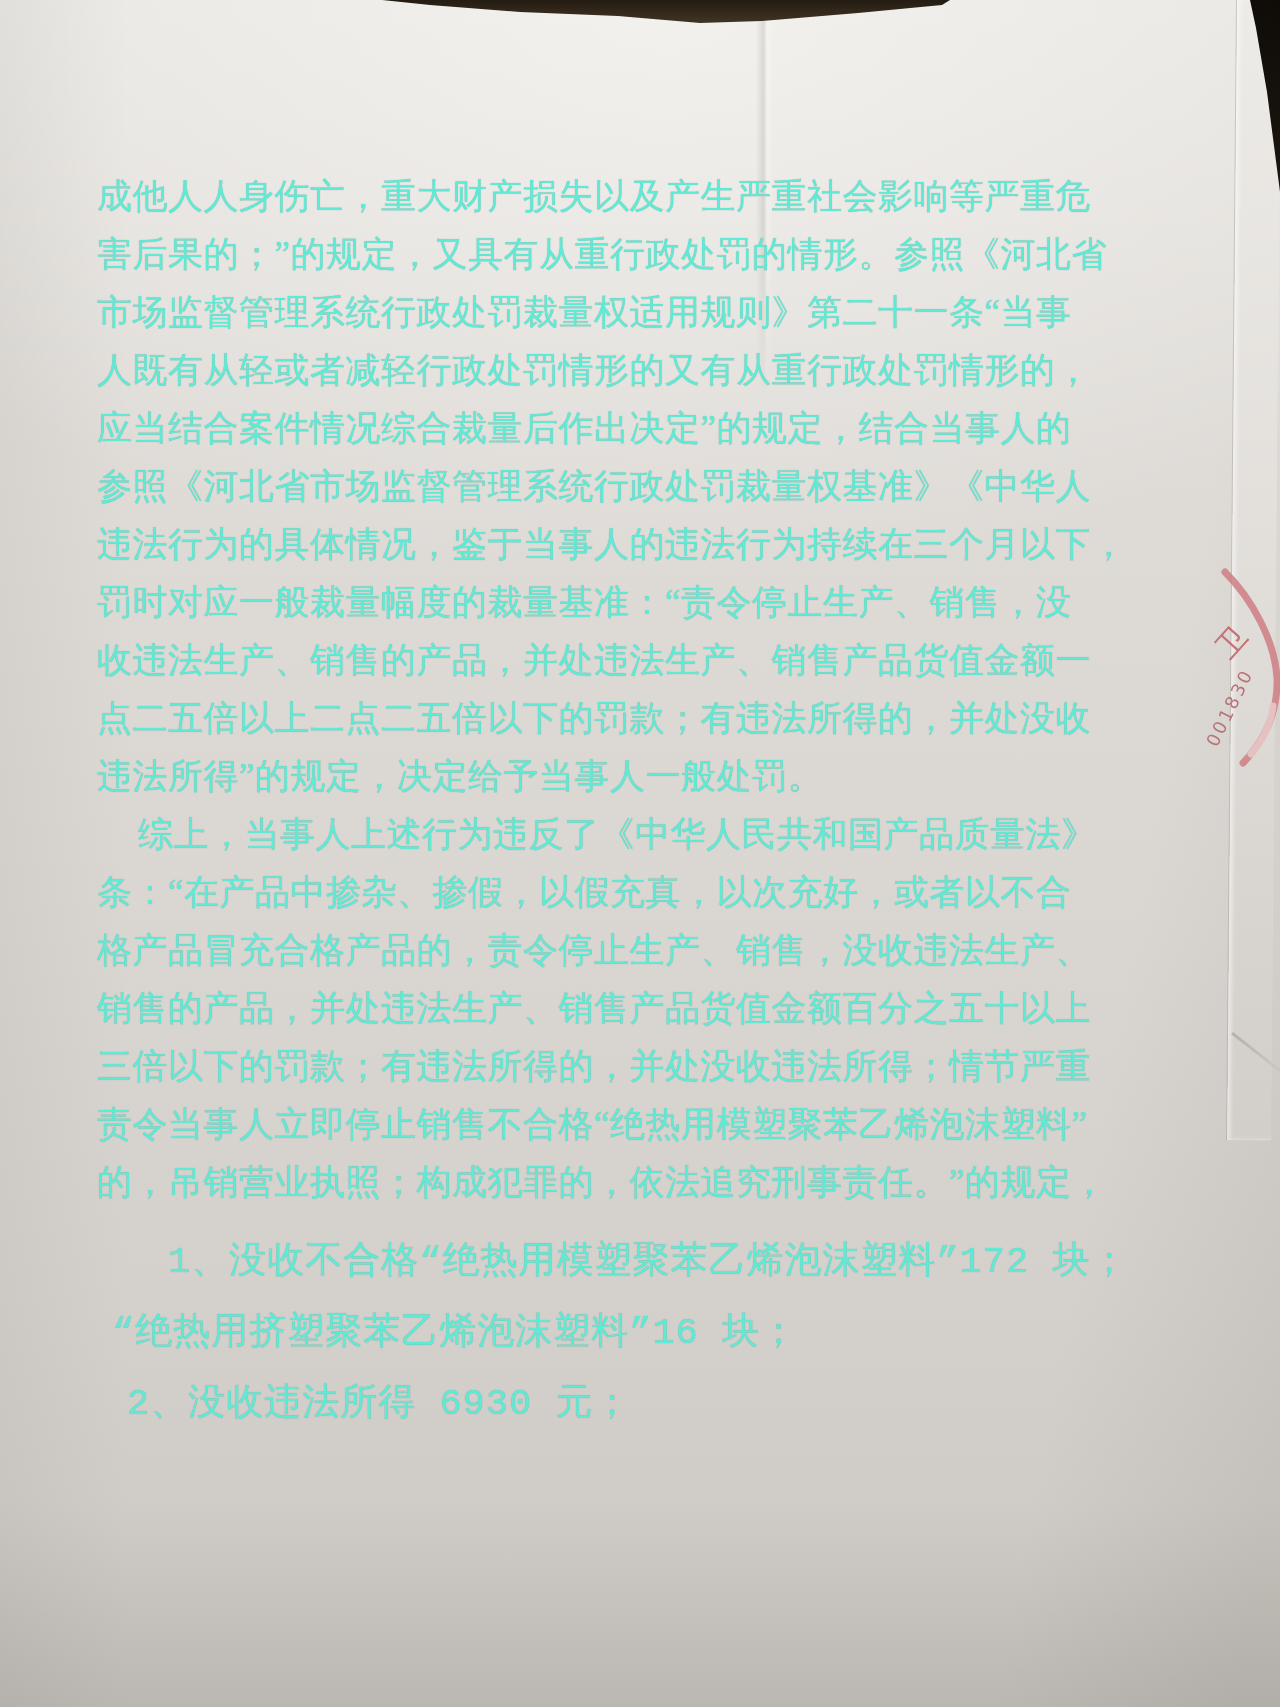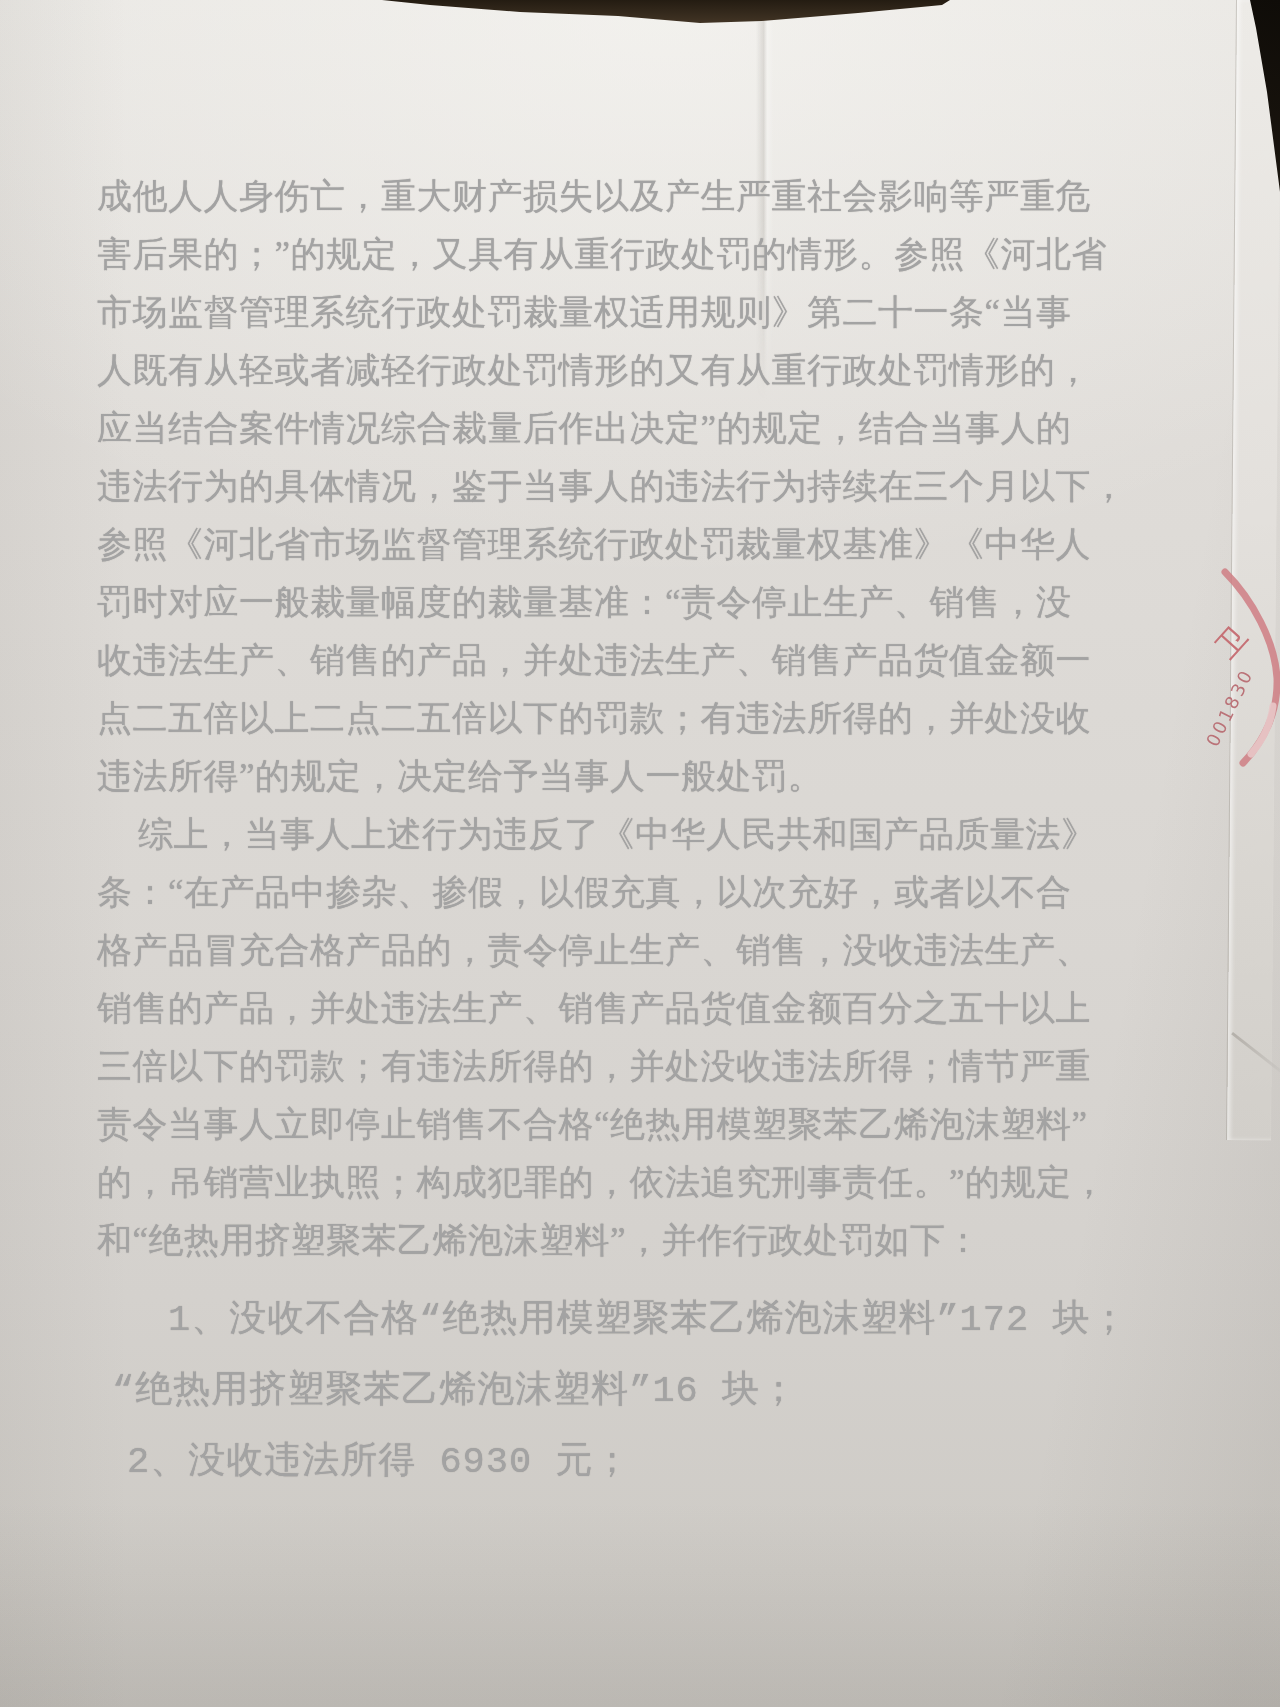--- a/index.html
+++ b/index.html
@@ -54,21 +54,21 @@
   }
   .bg-top-corner{
     position:absolute;left:0;top:0;width:1280px;height:200px;
     background:linear-gradient(200deg,#0f0c08,#2b2318 70%);
     clip-path:polygon(1250px 0,1280px 0,1280px 192px,1267px 92px,1256px 28px);
   }
 
   
   .doc-text{
     position:absolute;left:97px;top:168px;width:1040px;
-    font-size:35px;line-height:58px;color:#a3a3a3;
+    font-size:35px;line-height:58px;color:#5eead4;
     text-shadow:0 0 1px rgba(63,60,57,.38);
   }
   .ln{white-space:nowrap;letter-spacing:.5px;}
   .ln.indent-p{text-indent:41px;}
   .ln.item{font-size:37px;line-height:71px;letter-spacing:1px;font-family:Liberation Mono, monospace;}
   .ln.item-1{margin-top:15px;text-indent:71px;}
   .ln.item-1b{text-indent:15px;}
   .ln.item-2{text-indent:30px;}
 
   
@@ -85,34 +85,33 @@
   <div class="crease-v"></div>
   <div class="bg-top-strip"></div>
   <div class="bg-top-corner"></div>
 
   <div class="doc-text">
     <div class="ln">成他人人身伤亡，重大财产损失以及产生严重社会影响等严重危</div>
     <div class="ln">害后果的；”的规定，又具有从重行政处罚的情形。参照《河北省</div>
     <div class="ln">市场监督管理系统行政处罚裁量权适用规则》第二十一条“当事</div>
     <div class="ln">人既有从轻或者减轻行政处罚情形的又有从重行政处罚情形的，</div>
     <div class="ln">应当结合案件情况综合裁量后作出决定”的规定，结合当事人的</div>
+    <div class="ln">参照《河北省市场监督管理系统行政处罚裁量权基准》《中华人</div>
     <div class="ln">违法行为的具体情况，鉴于当事人的违法行为持续在三个月以下，</div>
-    <div class="ln">参照《河北省市场监督管理系统行政处罚裁量权基准》《中华人</div>
     <div class="ln">罚时对应一般裁量幅度的裁量基准：“责令停止生产、销售，没</div>
     <div class="ln">收违法生产、销售的产品，并处违法生产、销售产品货值金额一</div>
     <div class="ln">点二五倍以上二点二五倍以下的罚款；有违法所得的，并处没收</div>
     <div class="ln">违法所得”的规定，决定给予当事人一般处罚。</div>
     <div class="ln indent-p">综上，当事人上述行为违反了《中华人民共和国产品质量法》</div>
     <div class="ln">条：“在产品中掺杂、掺假，以假充真，以次充好，或者以不合</div>
     <div class="ln">格产品冒充合格产品的，责令停止生产、销售，没收违法生产、</div>
     <div class="ln">销售的产品，并处违法生产、销售产品货值金额百分之五十以上</div>
     <div class="ln">三倍以下的罚款；有违法所得的，并处没收违法所得；情节严重</div>
     <div class="ln">责令当事人立即停止销售不合格“绝热用模塑聚苯乙烯泡沫塑料”</div>
     <div class="ln">的，吊销营业执照；构成犯罪的，依法追究刑事责任。”的规定，</div>
-    <div class="ln">和“绝热用挤塑聚苯乙烯泡沫塑料”，并作行政处罚如下：</div>
     <div class="ln item item-1">1、没收不合格“绝热用模塑聚苯乙烯泡沫塑料”172 块；</div>
     <div class="ln item item-1b">“绝热用挤塑聚苯乙烯泡沫塑料”16 块；</div>
     <div class="ln item item-2">2、没收违法所得 6930 元；</div>
   </div>
 
   <svg class="seal" viewBox="0 0 82 220" xmlns="http://www.w3.org/2000/svg">
 
     <path d="M 22 16 C 50 44 72 86 74 122 C 75 152 64 182 40 207" fill="none" stroke="#cf7e84" stroke-width="7" stroke-linecap="round" opacity="0.85"></path>
     <path d="M 70 150 C 68 166 60 184 48 198" fill="none" stroke="#e8c6c8" stroke-width="7" stroke-linecap="round" opacity="0.9"></path>
     <text x="0" y="0" transform="translate(26 104) rotate(-48)" font-size="30" fill="#c4666c" opacity="0.9" font-family="Liberation Serif, DejaVu Serif, serif">卫</text>

